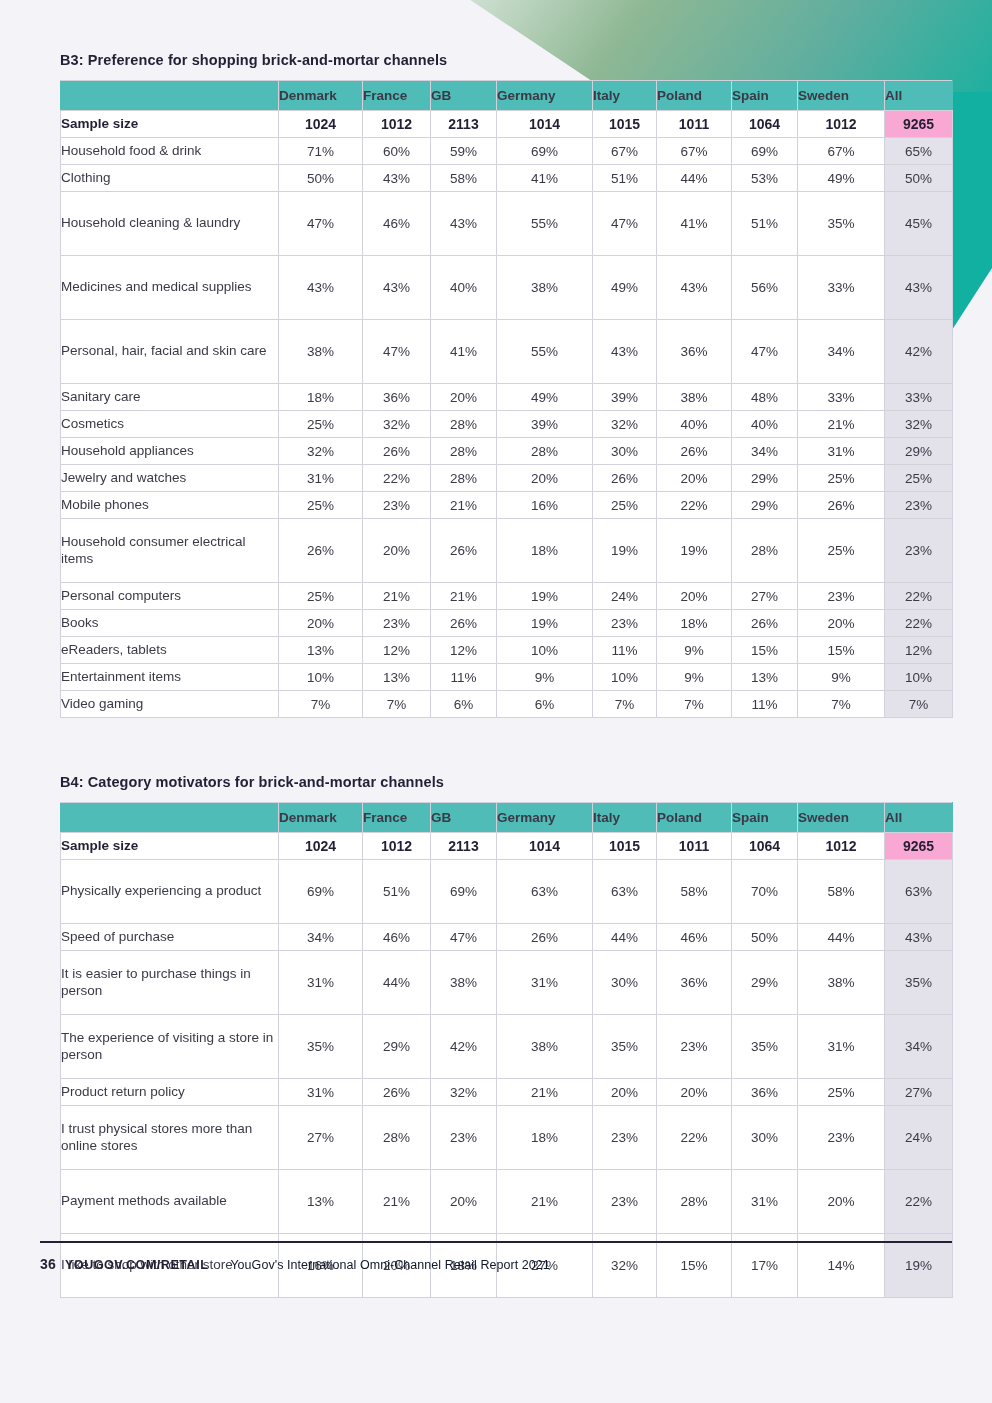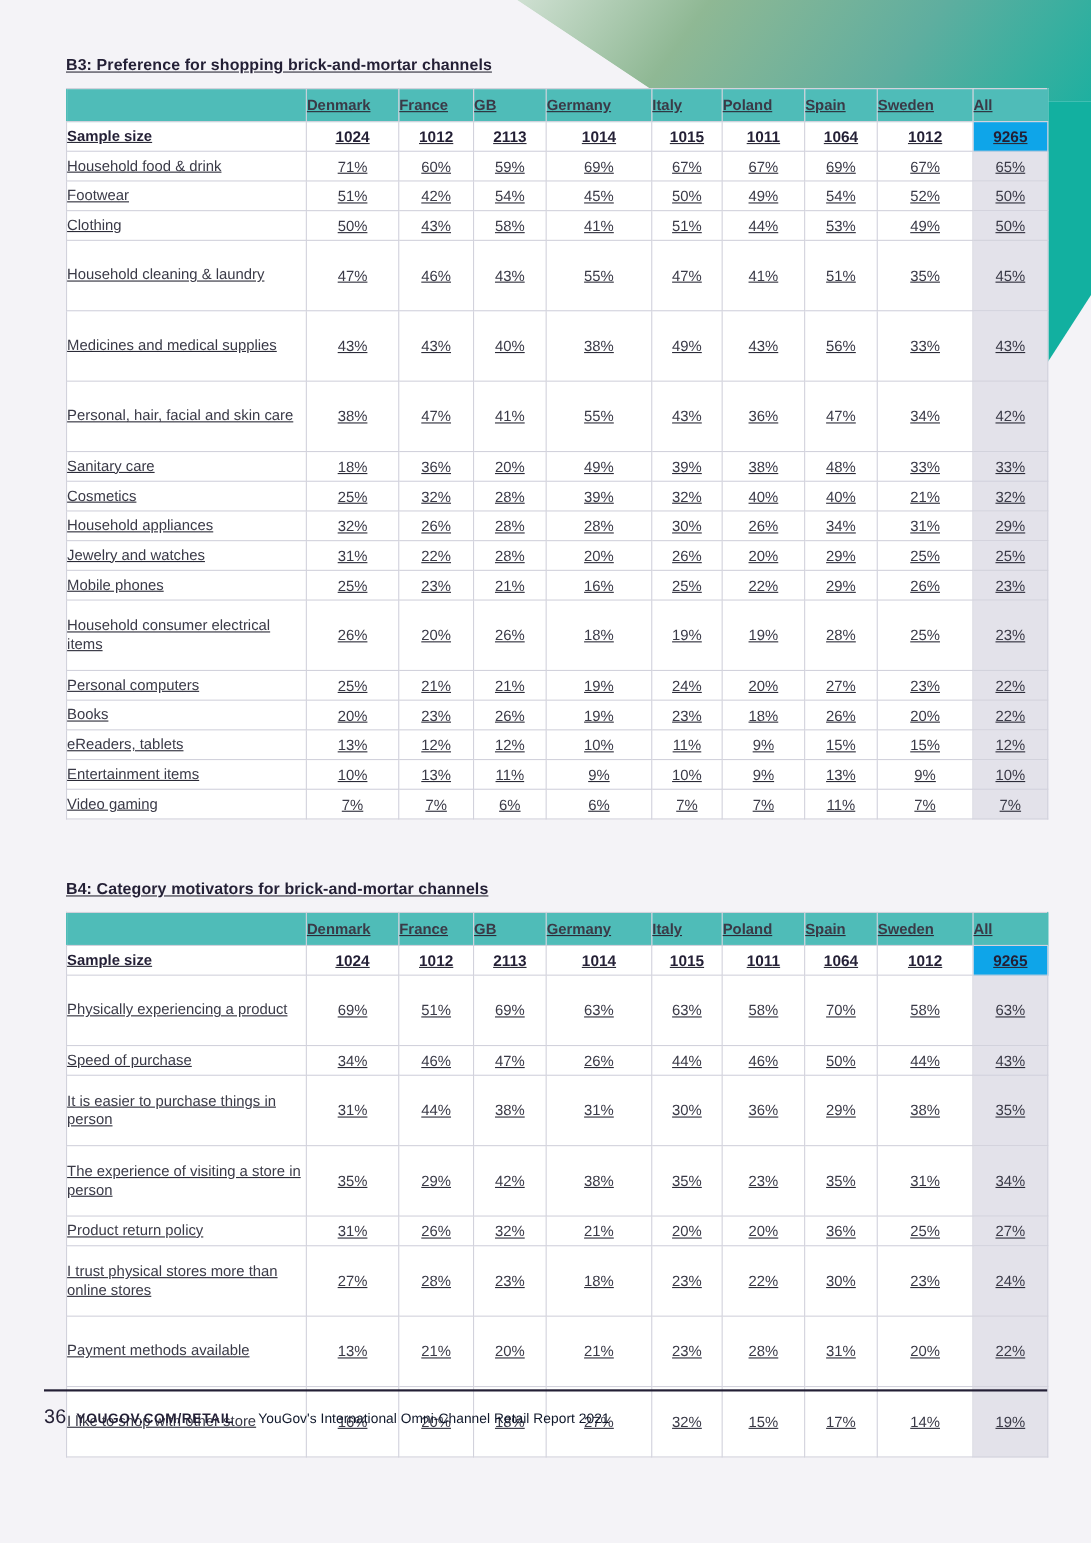--- a/index.html
+++ b/index.html
@@ -29,21 +29,20 @@
 
   
   .page {
     position: relative;
     z-index: 2;
     padding: 0;
   }
 
   .section {
     position: relative;
-    text-decoration: underline;
   }
   .section.b3 { margin-top: 52px; }
   .section.b4 { margin-top: 56px; }
 
   .section-title {
     font-size: 14.5px;
     font-weight: bold;
     letter-spacing: 0.1px;
     color: #231f35;
     margin: 0 0 12px 60px;
@@ -106,21 +105,21 @@
 
   td.val {
     text-align: center;
     vertical-align: middle;
     padding: 6px 2px;
   }
   td.val.all-col {
     background: #e3e2ea;
   }
   tr.sample-row td.val.all-col {
-    background: #0ea5e9;
+    background: #f9a8d4;
   }
 
   tbody tr { height: 27px; }
   tbody tr.tall { height: 64px; }
 
   
   col.c-label  { width: 218px; }
   col.c-den    { width: 84px; }
   col.c-fra    { width: 68px; }
   col.c-gb     { width: 66px; }
@@ -144,22 +143,22 @@
     background: #231f35;
     margin: 0 40px 0 40px;
   }
   .footer-inner {
     display: flex;
     align-items: baseline;
     gap: 9px;
     padding: 13px 40px 0 40px;
   }
   .footer-page-num {
-    font-size: 18px;
-    font-weight: normal;
+    font-size: 14px;
+    font-weight: bold;
     color: #231f35;
     letter-spacing: 0.2px;
   }
   .footer-site {
     font-size: 12.5px;
     font-weight: bold;
     color: #231f35;
     letter-spacing: 0.55px;
   }
   .footer-report {
@@ -241,32 +240,20 @@
             <td class="val">60%</td>
             <td class="val">59%</td>
             <td class="val">69%</td>
             <td class="val">67%</td>
             <td class="val">67%</td>
             <td class="val">69%</td>
             <td class="val">67%</td>
             <td class="val all-col">65%</td>
           </tr>
           <tr>
-            <td class="row-label">Footwear</td>
-            <td class="val">51%</td>
-            <td class="val">42%</td>
-            <td class="val">54%</td>
-            <td class="val">45%</td>
-            <td class="val">50%</td>
-            <td class="val">49%</td>
-            <td class="val">54%</td>
-            <td class="val">52%</td>
-            <td class="val all-col">50%</td>
-          </tr>
-          <tr>
             <td class="row-label">Clothing</td>
             <td class="val">50%</td>
             <td class="val">43%</td>
             <td class="val">58%</td>
             <td class="val">41%</td>
             <td class="val">51%</td>
             <td class="val">44%</td>
             <td class="val">53%</td>
             <td class="val">49%</td>
             <td class="val all-col">50%</td>

